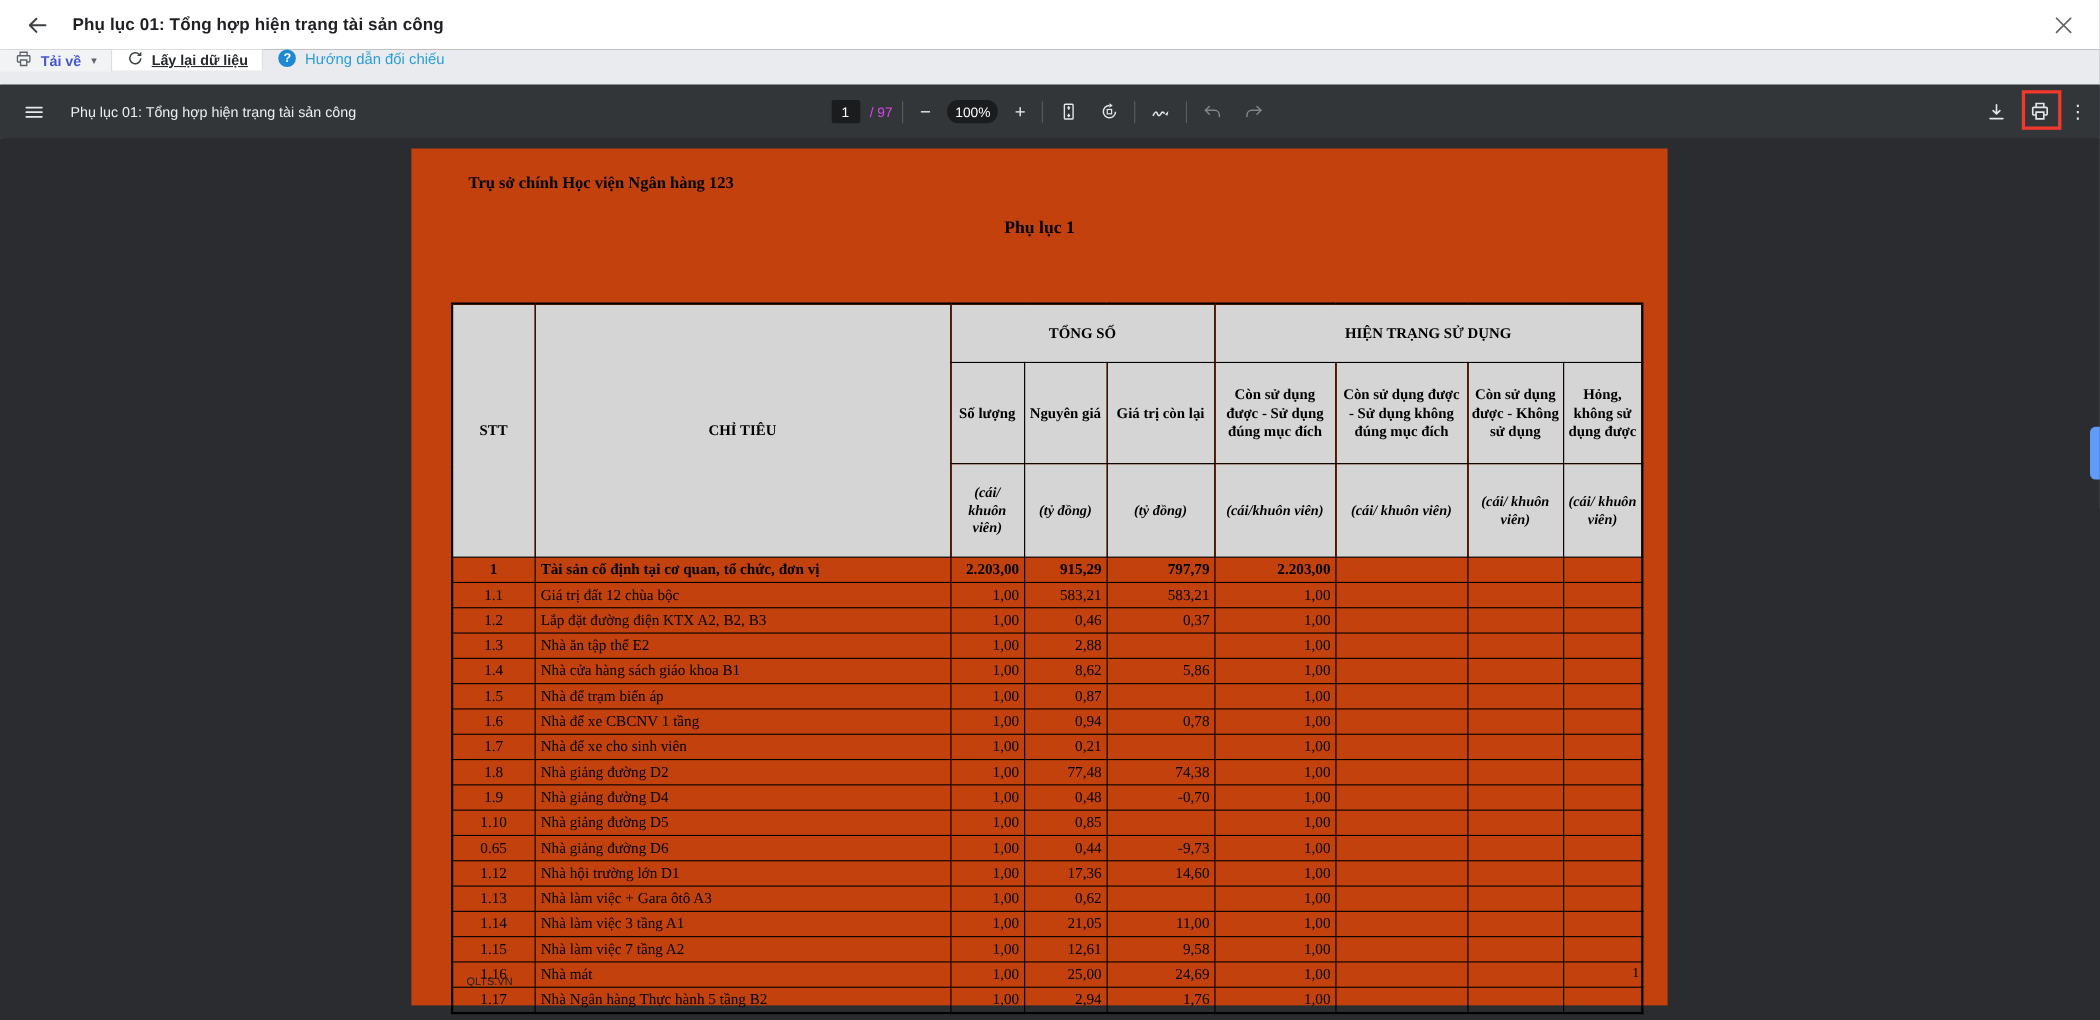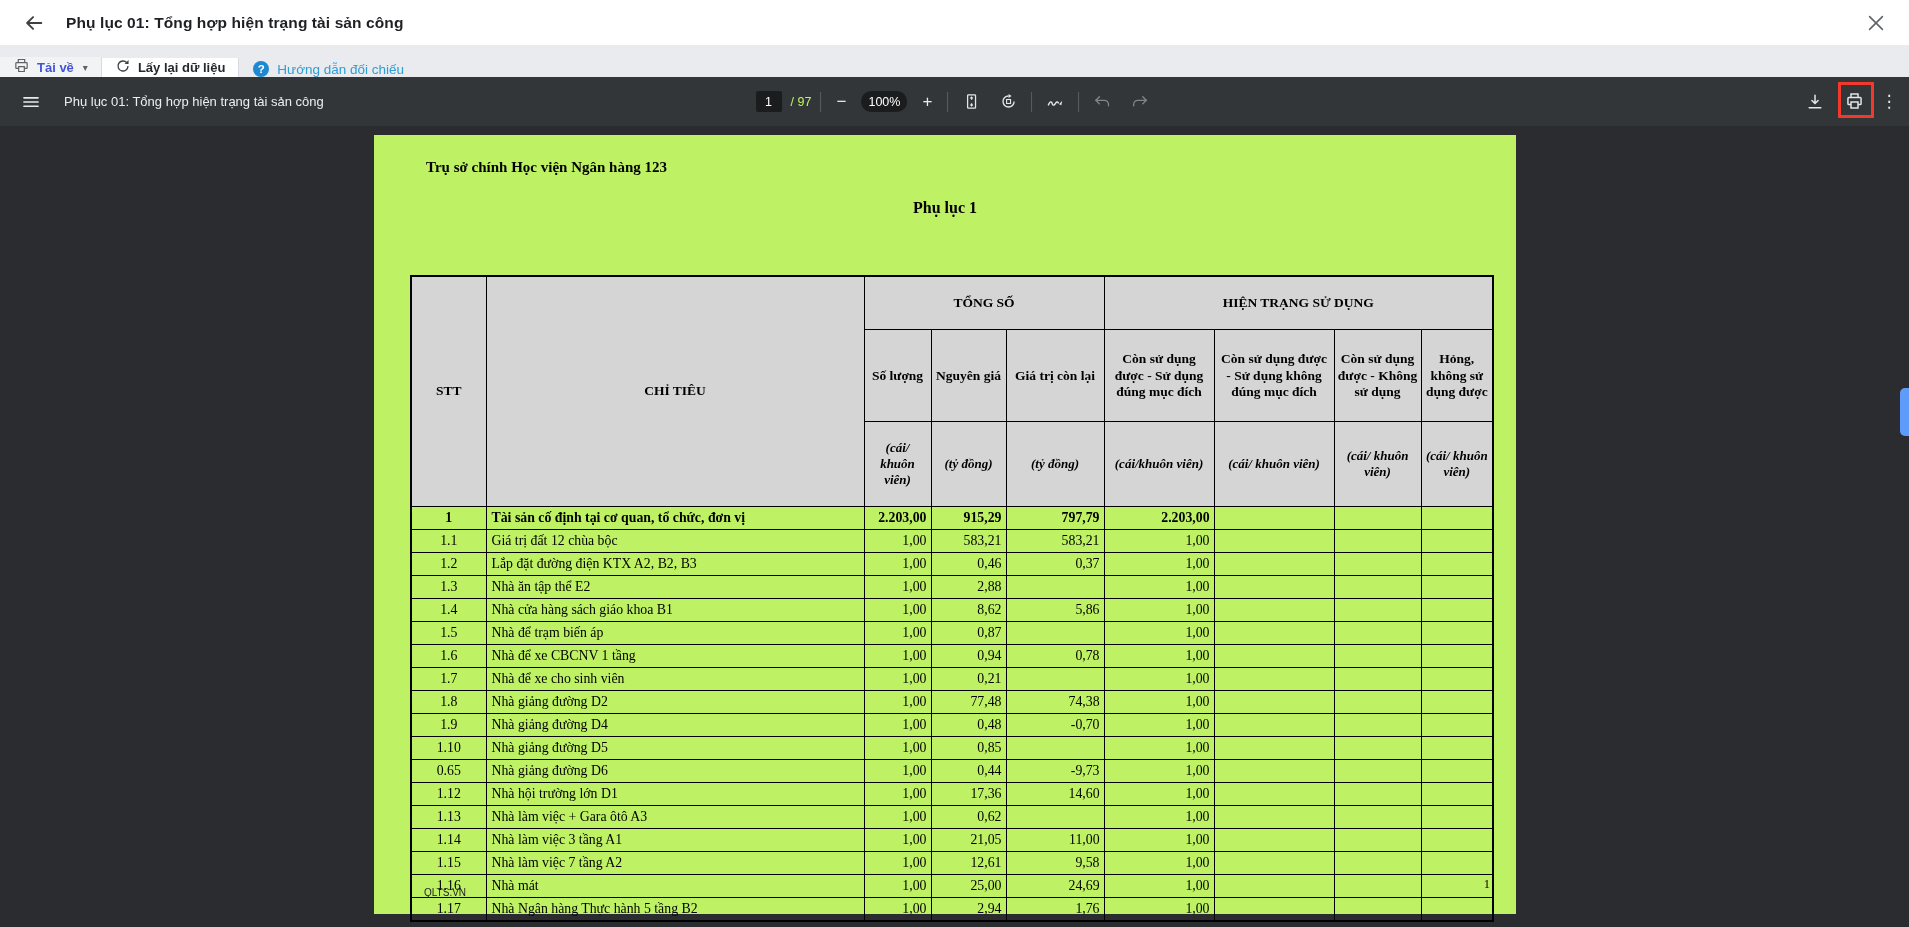--- a/index.html
+++ b/index.html
@@ -9,55 +9,55 @@
 
   
   .titlebar { position:absolute; left:0; top:0; width:100%; height:45px; background:#fff;
               display:flex; align-items:center; }
   .back-btn { width:24px; height:24px; margin-left:22px; cursor:pointer; display:flex; align-items:center; justify-content:center; }
   .titlebar h1 { margin-left:20px; font-size:15.5px; font-weight:700; color:#1f2023; letter-spacing:.1px; }
   .close-btn { position:absolute; right:22px; top:12px; width:22px; height:22px; cursor:pointer; }
 
   
   .actionbar { position:absolute; left:0; top:45px; width:100%; height:32px; background:#e9ebee;
-               display:flex; align-items:flex-end; font-size:13px; }
+               display:flex; align-items:flex-start; font-size:13px; }
   .chip { display:flex; align-items:center; gap:7px; padding:0 13px; cursor:pointer; }
   .chip-dl { background:#f1f3f5; border-right:1px solid #d8dbdf; color:var(--accent-blue,#4355d4); font-weight:700; }
-  .chip-reload { background:#ffffff; border-right:1px solid #d8dbdf; color:#26282b; font-weight:700; }
+  .chip-reload { background:#ffffff; border-right:1px solid #d8dbdf; color:#26282b; font-weight:700;text-decoration:underline; }
   .guide { display:flex; align-items:center; gap:8px; padding:0 14px; color:var(--guide-blue,#2b9fd8);
            font-size:13.5px; cursor:pointer; }
   .qicon { width:16px; height:16px; border-radius:50%; background:#1e88d2; color:#fff; font-size:11.5px;
            font-weight:700; display:flex; align-items:center; justify-content:center; }
   .caret { font-size:10px; color:#5f6368; margin-left:2px; }
 
   
   .pdfbar { position:absolute; left:0; top:77px; width:100%; height:49px; background:#323639;
             display:flex; align-items:center; color:#e8eaed; }
   .pdfbar .left { display:flex; align-items:center; margin-left:17px; }
   .pdfbar .doc-title { margin-left:19px; font-size:13px; color:#eceef0; }
   .pdfbar .center { position:absolute; left:50%; transform:translateX(-50%); display:flex; align-items:center; gap:9px; }
   .pdfbar .right { position:absolute; right:10px; display:flex; align-items:center; gap:11px; }
   .ibtn { width:28px; height:28px; display:flex; align-items:center; justify-content:center; cursor:pointer; border-radius:50%; }
   .darkbox { background:#1a1c1d; border-radius:2px; height:21px; display:flex; align-items:center;
              justify-content:center; font-size:12.5px; color:#fff; cursor:text; }
   .pagebox { width:26px; }
   .zoombox { width:46px;border-radius:10px; }
-  .pagetotal { font-size:12.5px; color:#bef264; }
+  .pagetotal { font-size:12.5px; color:#d946ef; }
   .vsep { width:1px; height:20px; background:#5a5e61; }
   .zbtn { font-size:17px; color:#e8eaed; width:22px; text-align:center; cursor:pointer; }
   .dim svg { opacity:.45; }
   .dots { font-size:17px; color:#e4e6e8; letter-spacing:0; cursor:pointer; width:20px; text-align:center; }
   .red-box { position:absolute; left:1838px; top:5px; width:36px; height:36px;
              border:3px solid var(--highlight-red,#f2392c); pointer-events:none; }
 
   
   .viewer { position:absolute; left:0; top:126px; width:100%; height:801px; background:#2b2c2f; }
   .scroll-thumb { position:absolute; right:0; top:262px; width:9px; height:48px;
                   background:var(--scroll-blue,#5f9bfa); border-radius:5px 0 0 5px; cursor:grab; }
-  .page { position:absolute; left:374px; top:9px; width:1142px; height:779px; background:#bef264;
+  .page { position:absolute; left:374px; top:9px; width:1142px; height:779px; background:#c2410c;
           font-family:"Liberation Serif","DejaVu Serif",serif; color:#000; }
   .org { position:absolute; left:52px; top:24px; font-size:15px; font-weight:700; }
   .appendix { position:absolute; left:0; top:64px; width:100%; text-align:center; font-size:16px; font-weight:700; }
   .doc-head { position:absolute; left:0; top:96px; width:100%; text-align:center; font-size:18px; font-weight:700; }
   .pfoot-left { position:absolute; left:50px; top:752px; font-size:10px; font-family:"Liberation Sans",sans-serif; color:#222; }
   .pfoot-num { position:absolute; right:26px; top:742px; font-size:12.5px; }
 
   
   .tbl { position:absolute; left:36px; top:140px; width:1082px; border-collapse:collapse;
          table-layout:fixed; }

